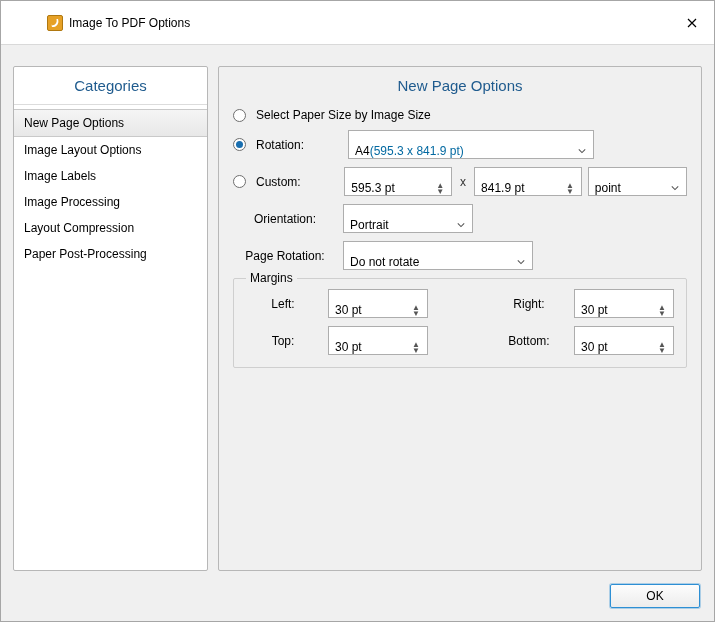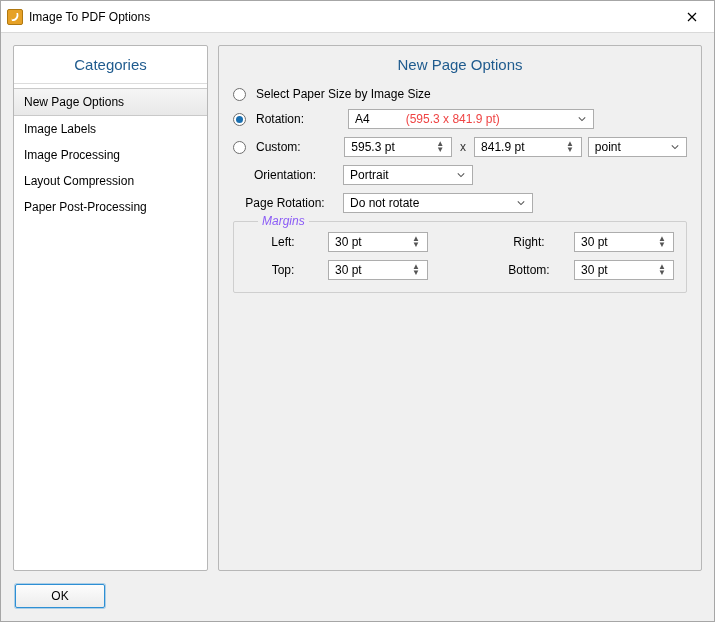--- a/index.html
+++ b/index.html
@@ -1,43 +1,43 @@
 <!DOCTYPE html>
 <html><head>
 <meta charset="utf-8">
 <style>
   * { box-sizing: border-box; font-family: "Segoe UI", Tahoma, sans-serif; font-size: 12px; }
   html, body { margin:0; padding:0; background:#fff; }
   .window { width:715px; height:622px; border:1px solid #a6a6a6; background:#f0f0f0; display:flex; flex-direction:column; }
-  .titlebar { height:32px; background:#fff; display:flex; align-items:center; border-bottom:1px solid #d9d9d9; }
+  .titlebar { height:44px; background:#fff; display:flex; align-items:center; border-bottom:1px solid #d9d9d9;padding-left:40px; }
   .titlebar .app-icon { width:16px; height:16px; margin:0 6px 0 6px; background:#e6a126; border:1px solid #b07810; border-radius:2px; position:relative; }
   .titlebar .app-icon::after { content:""; position:absolute; inset:3px; border:2px solid #fff; border-radius:2px 2px 6px 2px; border-bottom-right-radius:8px; border-top:none; border-left:none; transform:rotate(-8deg); }
   .titlebar .title { flex:1; color:#000; }
   .titlebar .close { width:44px; height:100%; display:flex; align-items:center; justify-content:center; font-size:14px; color:#000; }
-  .body { flex:1; display:flex; padding:12px 12px 0 12px; gap:10px; min-height:0; }
+  .body { flex:1; display:flex; padding:21px 12px 0 12px; gap:10px; min-height:0; }
   .sidebar { width:195px; border:1px solid #b7b7b7; background:#fff; border-radius:2px; display:flex; flex-direction:column; }
   .sidebar-header { text-align:center; color:#1f5b8e; font-size:15px; padding:10px 0 10px; border-bottom:1px solid #dcdcdc; }
   .cat-list { padding:4px 0; }
   .cat-item { padding:6px 10px; color:#000; cursor:default; }
   .cat-item.selected { background:linear-gradient(#f5f5f5,#e8e8e8); border-top:1px solid #c9c9c9; border-bottom:1px solid #c9c9c9; }
   .main { flex:1; border:1px solid #b7b7b7; background:#f0f0f0; border-radius:2px; padding:0 14px 12px 14px; overflow:hidden; }
   .main-header { text-align:center; color:#1f5b8e; font-size:15px; padding:10px 0 14px; }
   .row { display:flex; align-items:center; margin-bottom:8px; gap:6px; }
   .radio { width:13px; height:13px; border:1px solid #6f6f6f; border-radius:50%; background:#fff; display:inline-flex; align-items:center; justify-content:center; flex:0 0 auto; margin-right:4px; }
   .radio.checked::after { content:""; width:7px; height:7px; background:#1a6fb0; border-radius:50%; }
   .label { color:#000000; white-space:nowrap; }
   .label-right { text-align:center; }
-  .combo, .spinner { height:20px; background:#fff; border:1px solid #adadad; display:flex; align-items:center; padding:0 4px 0 6px; position:relative;gap:36px; }
+  .combo, .spinner { height:29px; background:#fff; border:1px solid #adadad; display:flex; align-items:flex-end; padding:0 4px 0 6px; position:relative; }
   .combo .chev { margin-left:auto; width:14px; text-align:center; color:#444; }
   .spinner .spins { margin-left:auto; width:14px; display:flex; flex-direction:column; align-items:center; line-height:6px; color:#555; font-size:8px; }
-  .dim { color:#ef4444; }
+  .dim { color:#0369a1; }
   .group { border:1px solid #cfcfcf; border-radius:2px; margin-top:6px; padding:10px 12px 12px; position:relative; }
-  .group-title { position:absolute; top:-8px; left:24px; background:#f0f0f0; padding:0 4px; color:#8b5cf6;font-style:italic; }
+  .group-title { position:absolute; top:-8px; left:12px; background:#f0f0f0; padding:0 4px; color:#000000; }
   .grid2 { display:grid; grid-template-columns: 74px 100px 1fr 74px 100px; row-gap:8px; column-gap:8px; align-items:center; }
-  .footer { height:50px; display:flex; align-items:center; justify-content:flex-start; gap:10px; padding:0 14px; }
+  .footer { height:50px; display:flex; align-items:center; justify-content:flex-end; gap:10px; padding:0 14px; }
   .btn { width:90px; height:24px; border:1px solid #a7a7a7; background:linear-gradient(#fdfdfd,#ececec); display:flex; align-items:center; justify-content:center; border-radius:2px; }
   .btn.primary { border:1px solid #2d8fd4; box-shadow:0 0 0 1px rgba(45,143,212,0.35); }
   .times { padding:0 2px; color:#333; }
   svg.chev-svg { width:8px; height:8px; }
 </style>
 </head>
 <body>
 
 <div class="window">
   <div class="titlebar">
@@ -48,20 +48,21 @@
           <path d="M1 1 L9 9 M9 1 L1 9" stroke="#000" stroke-width="1.2"></path>
         </svg>
     </div>
   </div>
 
   <div class="body">
     <div class="sidebar">
       <div class="sidebar-header">Categories</div>
       <div class="cat-list">
         <div class="cat-item selected"><span>New Page Options</span></div>
+        <div class="cat-item"><span>Image Layout Options</span></div>
         <div class="cat-item"><span>Image Labels</span></div>
         <div class="cat-item"><span>Image Processing</span></div>
         <div class="cat-item"><span>Layout Compression</span></div>
         <div class="cat-item"><span>Paper Post-Processing</span></div>
       </div>
     </div>
 
     <div class="main">
       <div class="main-header">New Page Options</div>
 

